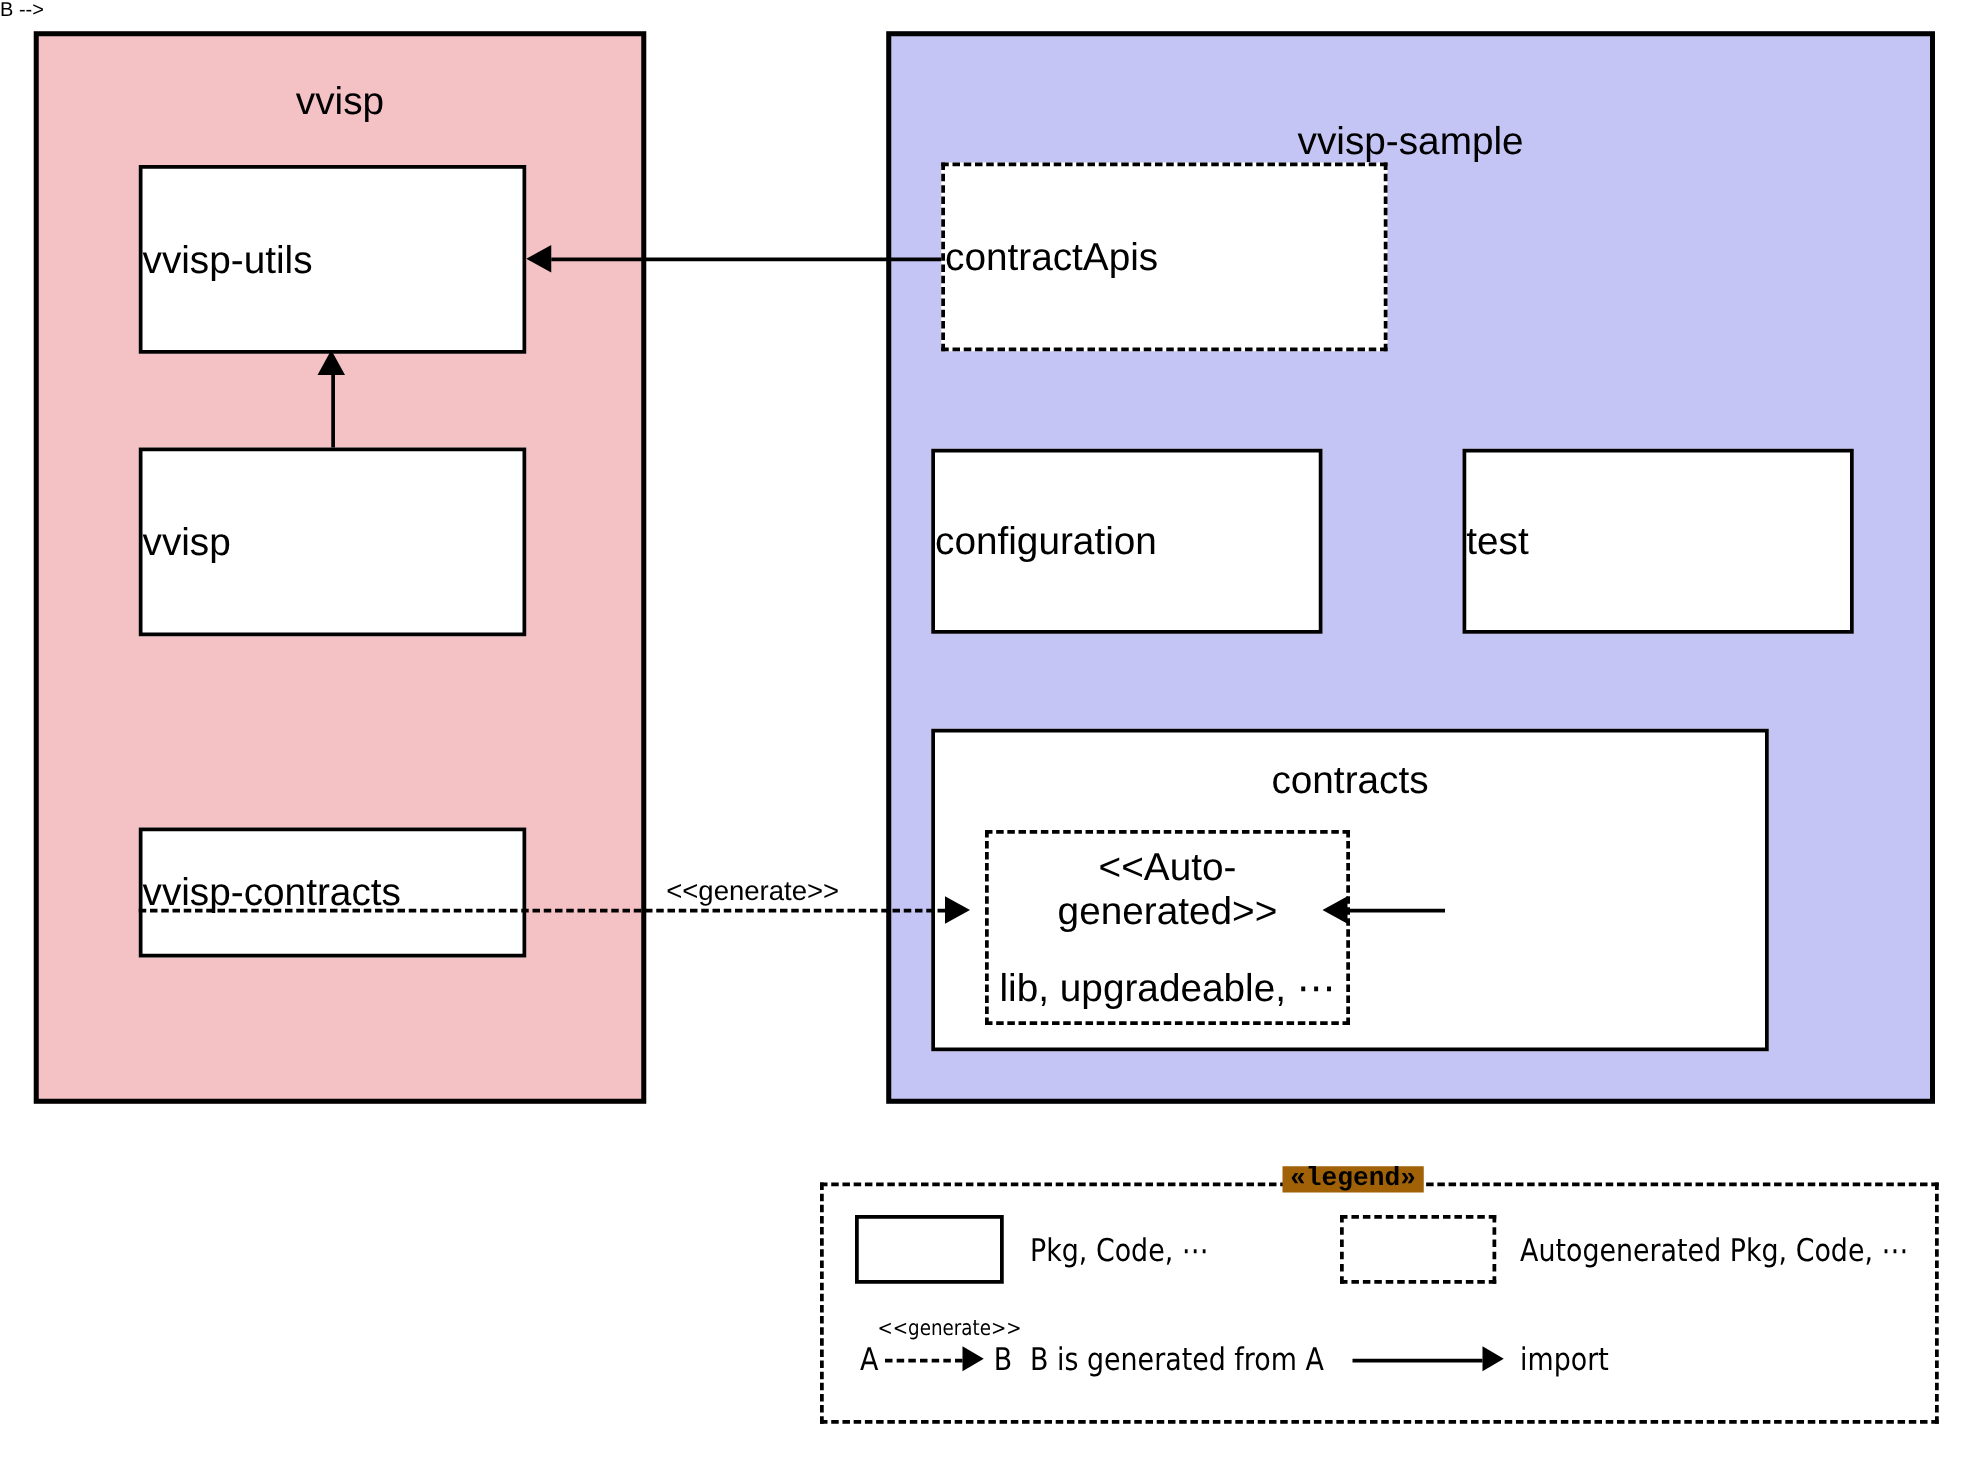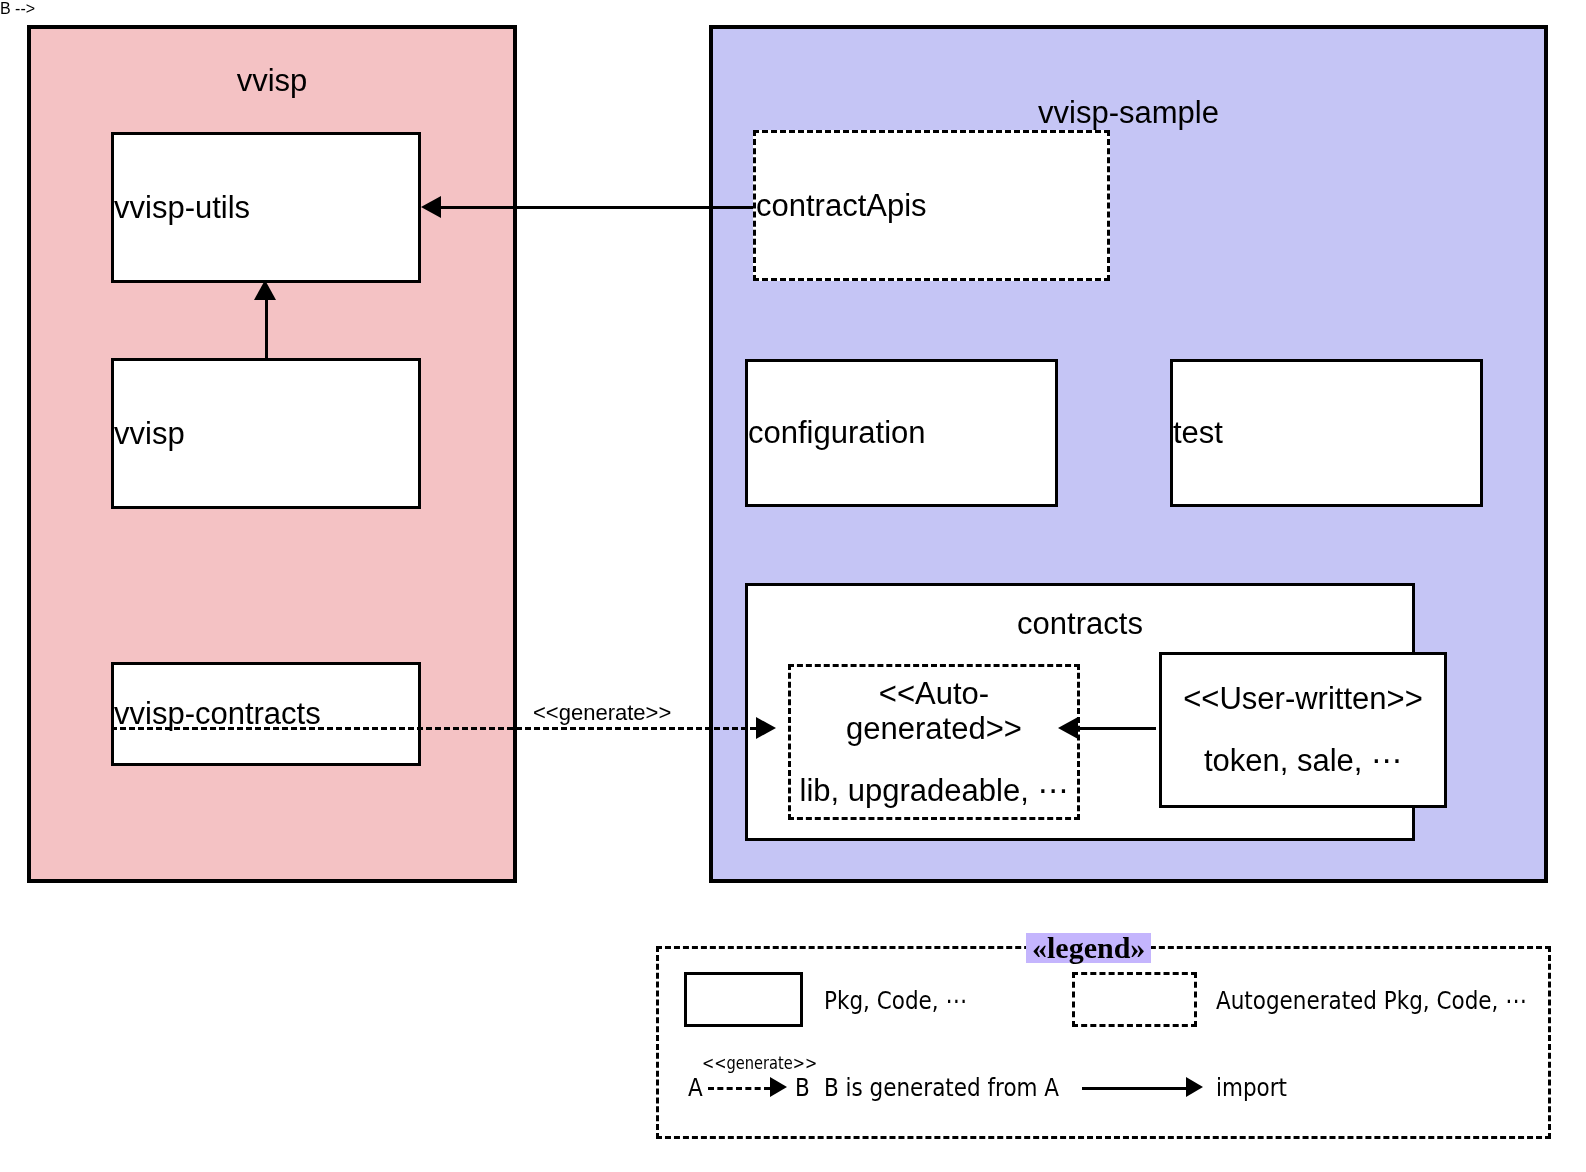--- a/index.html
+++ b/index.html
@@ -102,25 +102,25 @@
 
   
   #legend{
     position:absolute;
     border:3px dashed #000;
     box-sizing:border-box;
     background:transparent;
   }
   #legend-title{
     position:absolute;
-    font-family:Liberation Serif, serif;
+    font-family:Liberation Mono, monospace;
     font-weight:bold;
-    font-size:30px;
-    line-height:1;
-    background:#c4b5fd;
+    font-size:21px;
+    line-height:1;
+    background:#a16207;
     padding:0 6px;
     white-space:nowrap;
   }
   .lg-text{
     position:absolute;
     font-family:"DejaVu Sans",sans-serif;
     font-size:25px;
     line-height:1;
     white-space:nowrap;
     transform:scaleX(.86);
@@ -206,24 +206,20 @@
 
   
   <div class="box titled" style="left:745px;top:583px;width:670px;height:258px;display:block;">
     <div class="group-title">contracts</div>
 
     <div class="box dashed stack" style="left:40px;top:78px;width:292px;height:156px;">
       <span class="ln">&lt;&lt;Auto-generated&gt;&gt;</span>
       <span class="ln">lib, upgradeable, ⋯</span>
     </div>
 
-    <div class="box stack" style="left:411px;top:66px;width:288px;height:156px;">
-      <span class="ln">&lt;&lt;User-written&gt;&gt;</span>
-      <span class="ln">token, sale, ⋯</span>
-    </div>
   </div>
 
   
   <div class="hline" style="left:1078px;top:727px;width:78px;"></div>
   <div class="arrow-left" style="left:1058px;top:717px;"></div>
 
   
   <div class="hdash" style="left:111px;top:727px;width:645px;"></div>
   <div class="arrow-right" style="left:756px;top:717px;"></div>
   <div class="edge-label" style="left:533px;top:702px;">&lt;&lt;generate&gt;&gt;</div>

